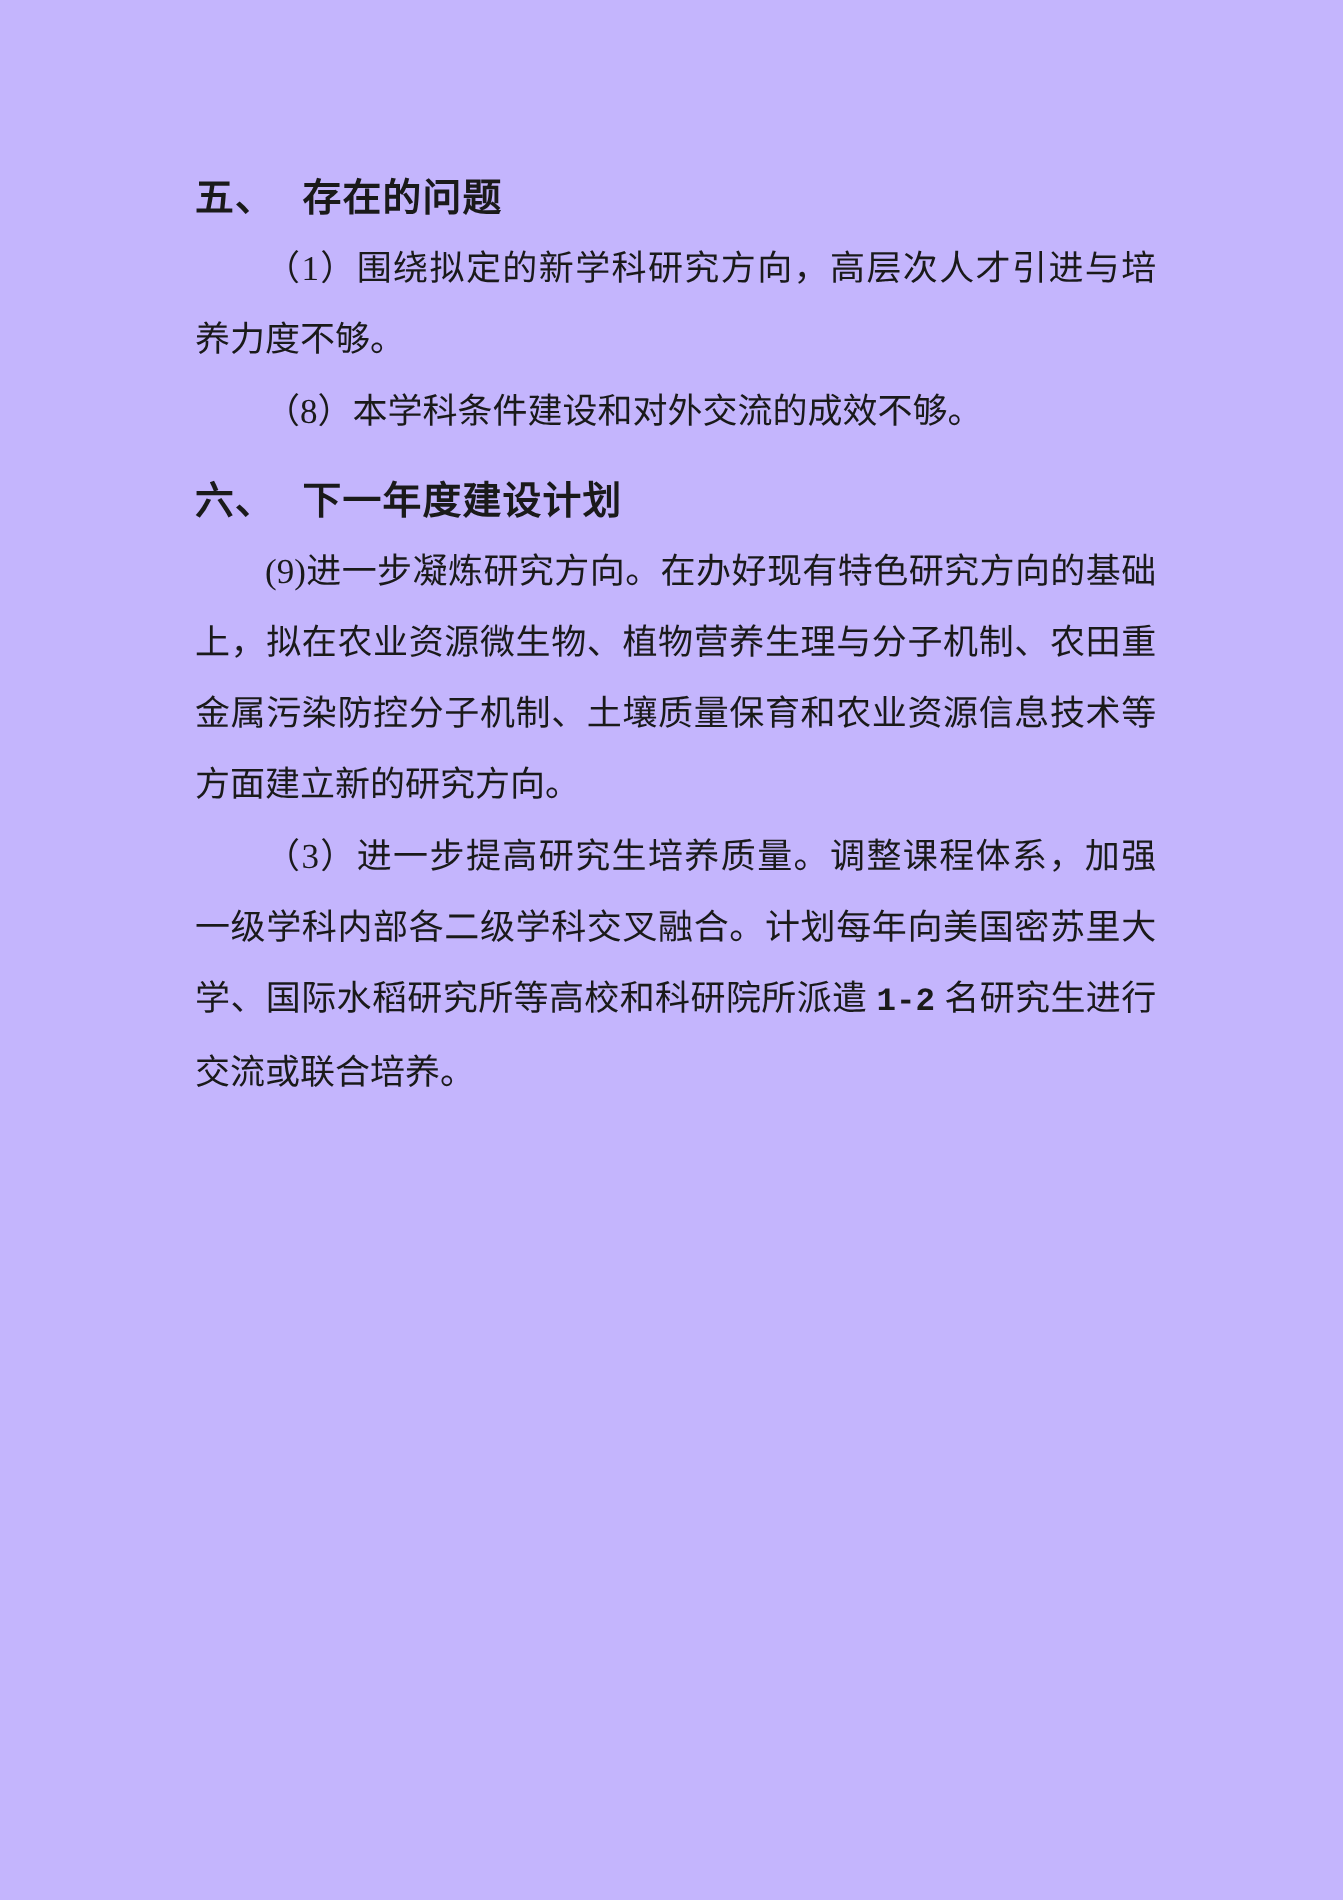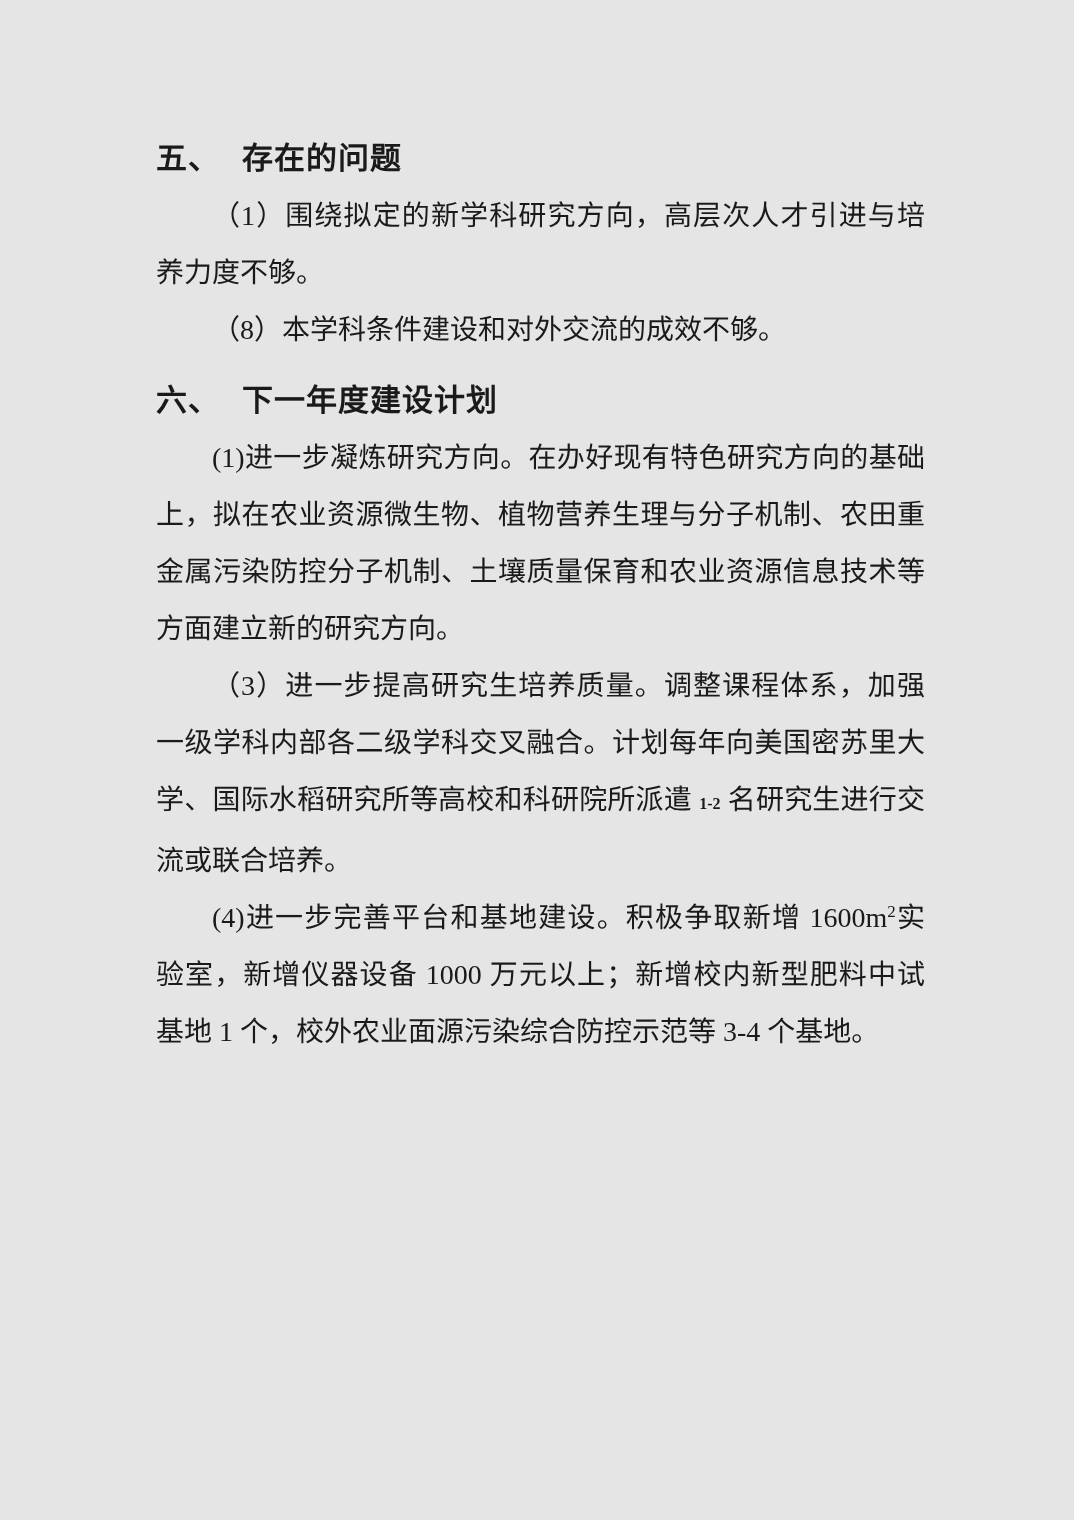--- a/index.html
+++ b/index.html
@@ -6,21 +6,21 @@
     margin: 0;
     padding: 0;
     background: #ffffff;
   }
   .page {
     position: relative;
     width: 1074px;
     height: 1520px;
     box-sizing: border-box;
     padding: 130px 149px 0 156px;
-    background: #e5e5e5;
+    background: #c4b5fd;
     color: #1a1a1a;
     font-family: "Liberation Serif", "DejaVu Serif", serif;
     overflow: hidden;
   }
   .heading {
     font-size: 31px;
     line-height: 57px;
     font-weight: 700;
     margin: 0;
     letter-spacing: 1px;
@@ -36,23 +36,23 @@
   .para {
     font-size: 28px;
     line-height: 57px;
     margin: 0;
     text-align: justify;
     text-justify: inter-ideograph;
     text-indent: 2em;
     word-break: break-all;
   }
   .bold-sans {
-    font-family: Liberation Serif, serif;
+    font-family: Liberation Mono, monospace;
     font-weight: 700;
-    font-size: 16px;
+    font-size: 26px;
   }
   .sup {
     font-size: 17px;
     line-height: 0;
     vertical-align: super;
   }
 </style>
 </head>
 <body>
 
@@ -68,23 +68,20 @@
     <p class="para">
       <span>（8）本学科条件建设和对外交流的成效不够。</span>
     </p>
   </section>
 
   <section class="section-b">
     <h2 class="heading">
       <span class="heading-num">六、</span><span>下一年度建设计划</span>
     </h2>
     <p class="para">
-      <span>(1)进一步凝炼研究方向。在办好现有特色研究方向的基础上，拟在农业资源微生物、植物营养生理与分子机制、农田重金属污染防控分子机制、土壤质量保育和农业资源信息技术等方面建立新的研究方向。</span>
+      <span>(9)进一步凝炼研究方向。在办好现有特色研究方向的基础上，拟在农业资源微生物、植物营养生理与分子机制、农田重金属污染防控分子机制、土壤质量保育和农业资源信息技术等方面建立新的研究方向。</span>
     </p>
     <p class="para">
       <span>（3）进一步提高研究生培养质量。调整课程体系，加强一级学科内部各二级学科交叉融合。计划每年向美国密苏里大学、国际水稻研究所等高校和科研院所派遣 </span><span class="bold-sans">1-2</span><span> 名研究生进行交流或联合培养。</span>
-    </p>
-    <p class="para">
-      <span>(4)进一步完善平台和基地建设。积极争取新增 1600m</span><span class="sup">2</span><span>实验室，新增仪器设备 1000 万元以上；新增校内新型肥料中试基地 1 个，校外农业面源污染综合防控示范等 3-4 个基地。</span>
     </p>
   </section>
 
 </div>
 
 </body></html>

